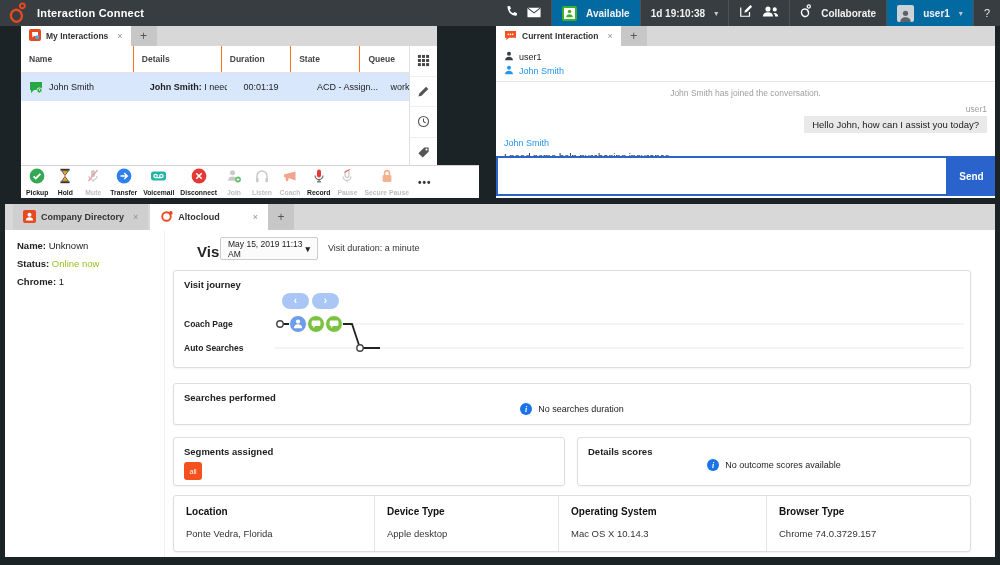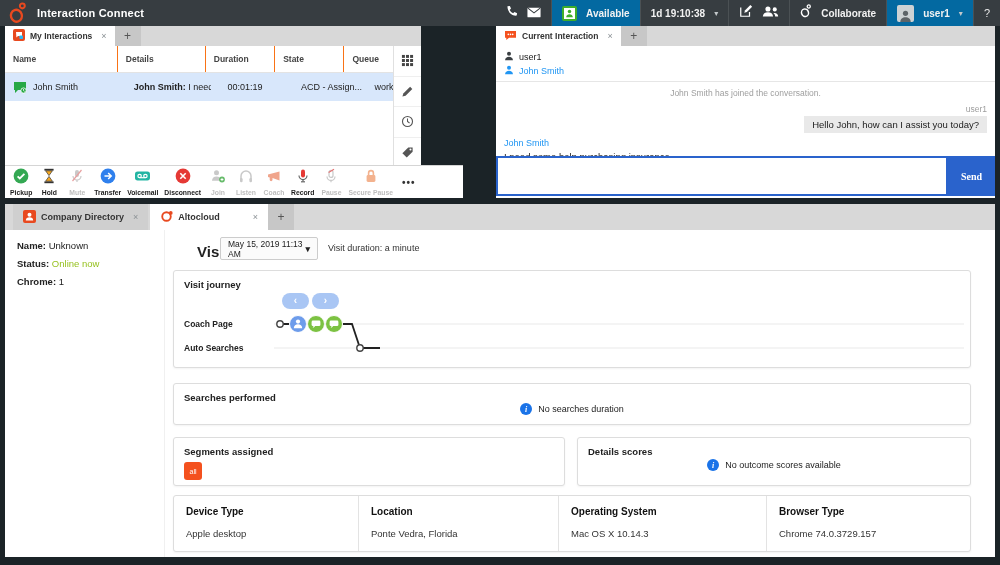--- a/index.html
+++ b/index.html
@@ -14,21 +14,21 @@
   .hgrp{display:flex;align-items:center;gap:9px;padding:0 10px;height:100%;}
   .hdiv{width:1px;height:26px;background:#4b5154;}
   .chip{background:#0369a1;}
   .availico{width:15px;height:15px;background:#fff;border:2px solid #3fae2a;border-radius:2px;display:flex;align-items:center;justify-content:center;}
   .htext{font-size:10px;font-weight:bold;color:#f2f2f2;}
   .chev{color:#c3c8cb;font-size:8px;}
   .avatar{width:17px;height:17px;background:#cdd2d4;border-radius:2px;display:flex;align-items:flex-end;justify-content:center;overflow:hidden;}
   .help{font-size:11px;color:#e8e8e8;}
 
   
-  .pleft{position:absolute;left:5px;top:26px;width:416px;height:172px;background:#fff;}
+  .pleft{position:absolute;left:21px;top:26px;width:416px;height:172px;background:#fff;}
   .pright{position:absolute;left:496px;top:26px;width:499px;height:172px;background:#fff;}
   .pbottom{position:absolute;left:5px;top:204px;width:990px;height:353px;background:#fff;}
 
   
   .tabbar{height:20px;background:#d8d8d8;display:flex;align-items:stretch;}
   .tab{display:flex;align-items:center;gap:5px;padding:0 8px;font-size:8.5px;font-weight:bold;color:#333;}
   .tab.active{background:#fff;}
   .tab.inactive{background:#cfcfcf;margin-right:2px;}
   .tab .x{color:#8a9094;font-size:9px;font-weight:normal;margin-left:4px;}
   .addtab{width:26px;background:#c7c7c7;display:flex;align-items:center;justify-content:center;font-size:12px;color:#555;border:none;}
@@ -60,21 +60,21 @@
   .pname.link{color:#2196f3;}
   .chatarea{position:relative;height:78px;}
   .sysmsg{text-align:center;color:#9e9e9e;font-size:8.5px;padding-top:6px;}
   .outmeta{text-align:right;color:#9e9e9e;font-size:8.5px;margin:6px 8px 0;}
   .outbubble{display:flex;justify-content:flex-end;margin:2px 8px 0;}
   .outbubble span{background:#e9e9e9;padding:3px 8px;font-size:9.5px;color:#222;}
   .inmeta{color:#2196f3;font-size:9px;margin:5px 0 0 8px;}
   .inmsg{font-size:9.5px;color:#222;margin:3px 0 0 8px;}
   .inputrow{position:absolute;left:0;right:0;bottom:2px;height:40px;display:flex;}
   .chatinput{flex:1;border:2px solid #2a63cc;resize:none;outline:none;font-size:9.5px;padding:3px 5px;border-radius:0;}
-  .sendbtn{width:47px;background:#2a63cc;color:#fff;border:none;font-size:10px;font-weight:bold;font-family:Liberation Serif, serif;}
+  .sendbtn{width:47px;background:#2a63cc;color:#fff;border:none;font-size:10px;font-weight:bold;}
 
   
   .bsidebar{position:absolute;left:0;top:26px;width:160px;bottom:0;padding:10px 12px;border-right:1px solid #f0f0f0;}
   .brow{font-size:9.5px;margin-bottom:7px;color:#222;}
   .blabel{font-weight:bold;}
   .online{color:#96c11f;}
   .bmain{position:absolute;left:160px;top:26px;right:0;bottom:0;background:#fff;}
   .visitlabel{position:absolute;left:32px;top:13px;font-size:15px;font-weight:bold;color:#222;}
   .visitselect{position:absolute;left:55px;top:7px;width:98px;height:23px;border:1px solid #ccc;background:#fbfbfb;display:flex;align-items:center;justify-content:space-between;padding:0 7px;font-size:8.5px;color:#222;border-radius:2px;}
   .visitselect .vchev{font-size:9px;color:#222;font-weight:bold;}
@@ -498,27 +498,27 @@
       <div class="card oc">
         <div class="ctitle">Details scores</div>
         <div class="centermsg">
           <span class="infoico">i</span>
           <span>No outcome scores available</span>
         </div>
       </div>
 
       <div class="card dt">
         <div class="dcols">
+          <div class="dcol w1">
+            <div class="dlabel">Location</div>
+            <div class="dvalue">Ponte Vedra, Florida</div>
+          </div>
           <div class="dcol w2">
             <div class="dlabel">Device Type</div>
             <div class="dvalue">Apple desktop</div>
-          </div>
-          <div class="dcol w1">
-            <div class="dlabel">Location</div>
-            <div class="dvalue">Ponte Vedra, Florida</div>
           </div>
           <div class="dcol w3">
             <div class="dlabel">Operating System</div>
             <div class="dvalue">Mac OS X 10.14.3</div>
           </div>
           <div class="dcol w4">
             <div class="dlabel">Browser Type</div>
             <div class="dvalue">Chrome 74.0.3729.157</div>
           </div>
         </div>

